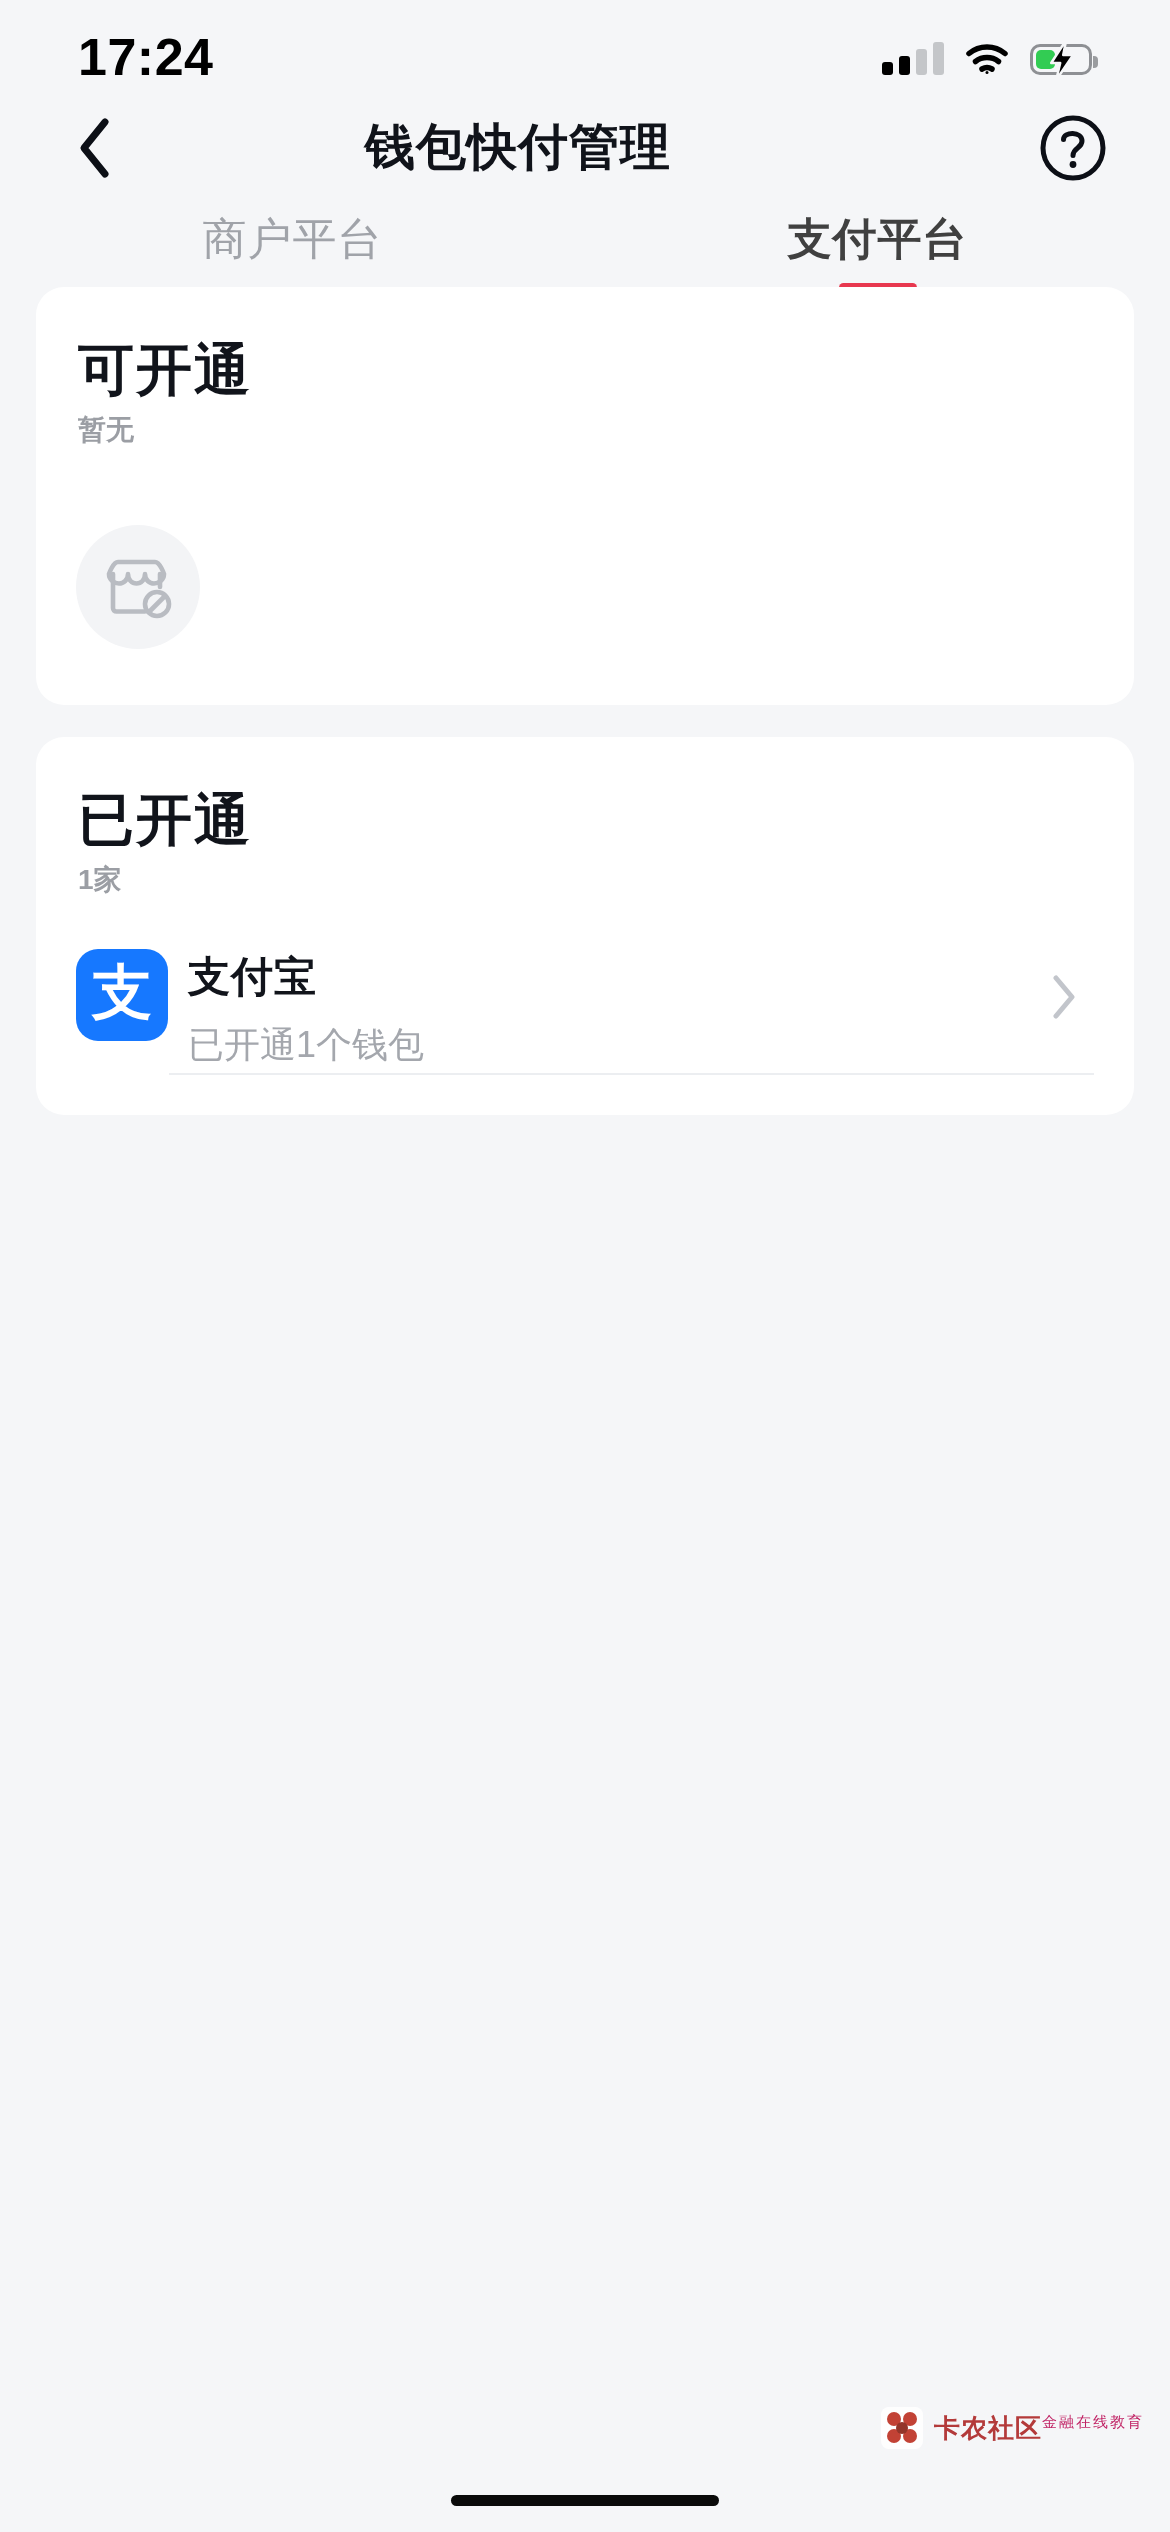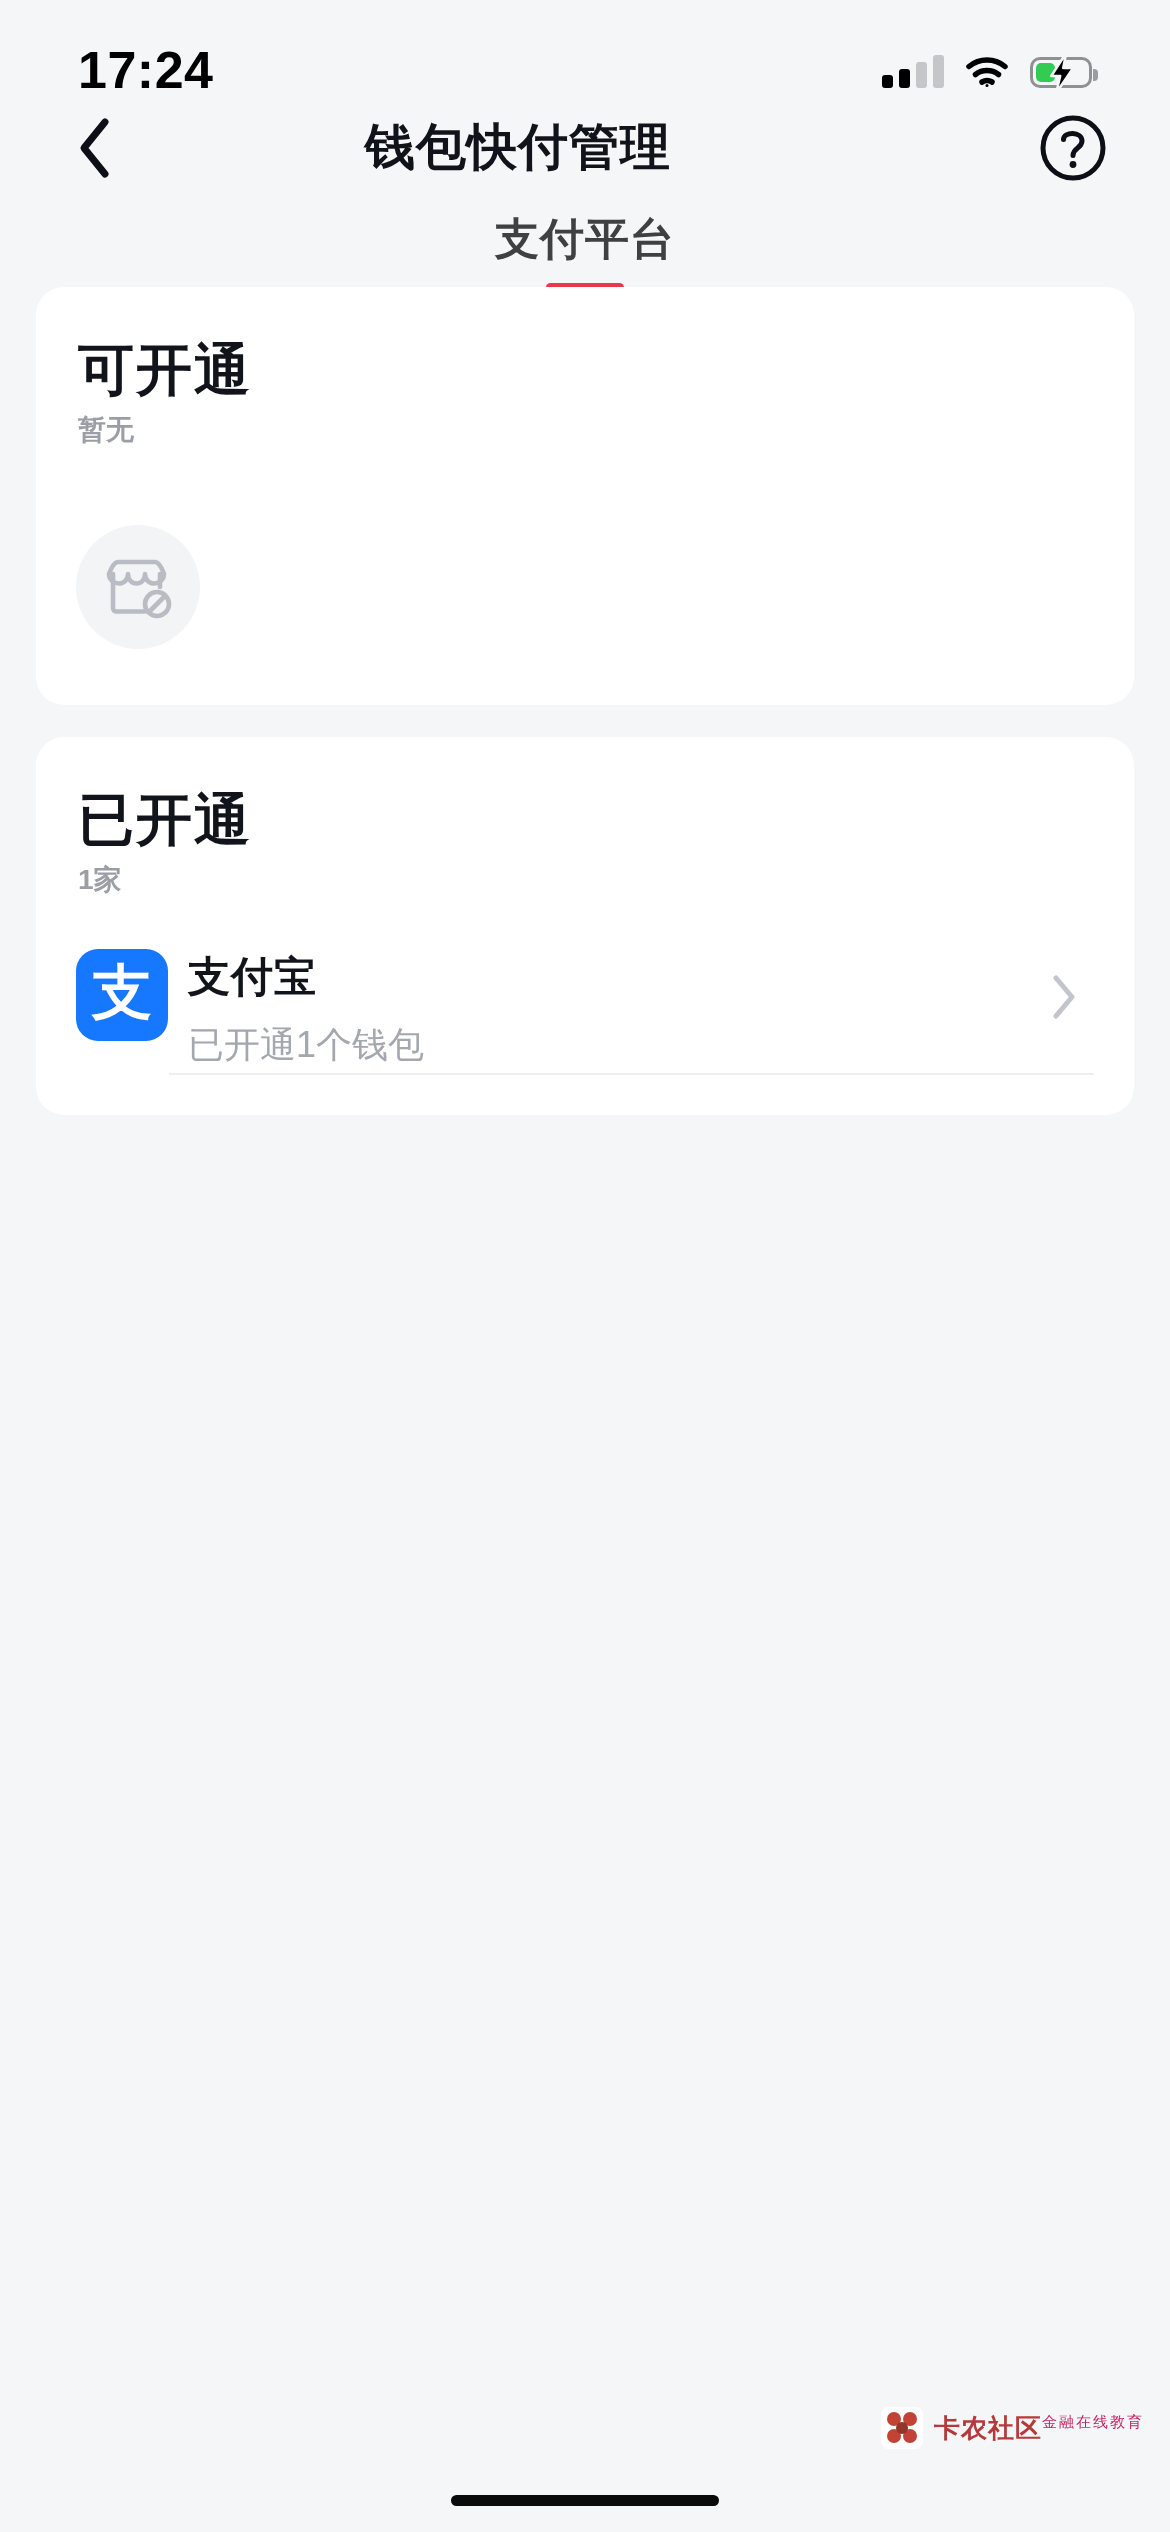--- a/index.html
+++ b/index.html
@@ -7,21 +7,21 @@
   body {
     font-family:"Liberation Sans","DejaVu Sans",sans-serif;
     background:#f5f6f8;
     position:relative;
     overflow:hidden;
     -webkit-font-smoothing:antialiased;
   }
 
   
   .statusbar{
-    position:absolute; top:13px; left:0; width:1170px; height:100px;
+    position:absolute; top:0; left:0; width:1170px; height:100px;
     display:flex; align-items:center; justify-content:space-between;
     padding:0 78px 0 78px;
   }
   .sb-time{
     font-size:52px; font-weight:700; color:#000; letter-spacing:0.5px;
     margin-top:14px;
   }
   .sb-right{ display:flex; align-items:flex-end; gap:22px; margin-top:14px; }
 
   .signal{ display:flex; align-items:flex-end; gap:6px; height:36px; }
@@ -198,20 +198,24 @@
       <circle cx="34" cy="34" r="30" fill="none" stroke="#0c0f16" stroke-width="5"></circle>
       <path d="M24.5 25.5 C24.5 17.5, 43 17, 43 27 C43 34.5, 34 33.5, 34 41.5" fill="none" stroke="#0c0f16" stroke-width="5" stroke-linecap="round"></path>
       <circle cx="34" cy="50.5" r="3.4" fill="#0c0f16"></circle>
     </svg>
   </div>
 
 </div>
 
 <div class="tabs">
 
+  <div class="tab">
+    <span class="tab-label">商户平台</span>
+
+  </div>
 
   <div class="tab active">
     <span class="tab-label">支付平台</span>
     <span class="tab-underline"></span>
   </div>
 
 </div>
 
 <div class="card" id="card-available">
 

